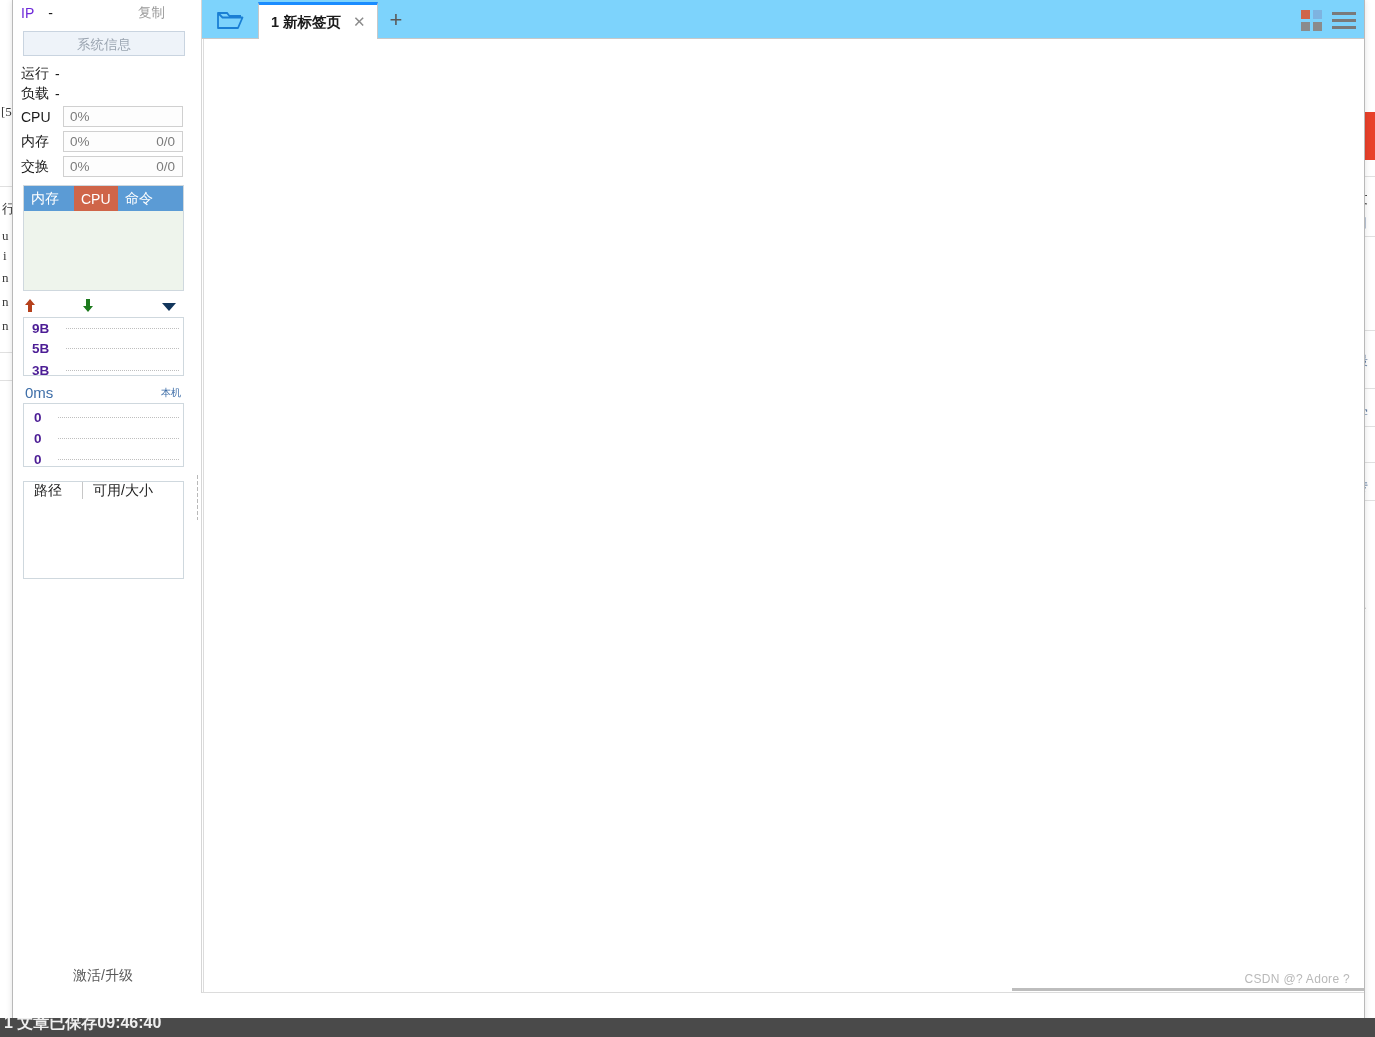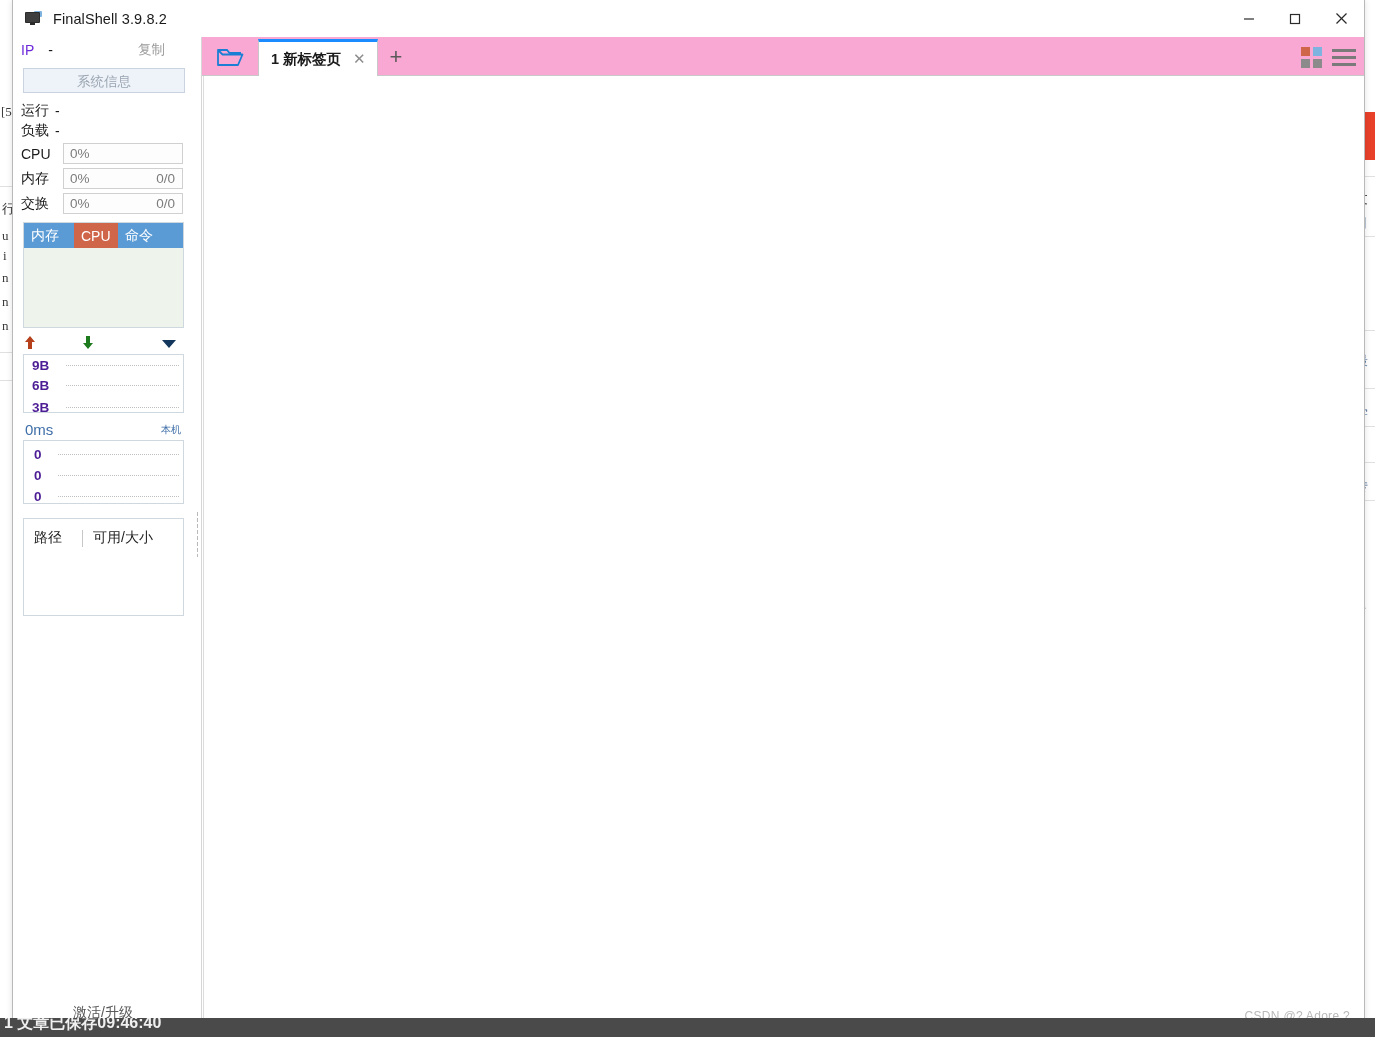--- a/index.html
+++ b/index.html
@@ -87,38 +87,38 @@
   .ylab{position:absolute;left:8px;font-size:13.5px;color:#4c1d95;font-weight:bold;}
 
   
   .lat-head{display:flex;align-items:center;margin:8px 12px 0 12px;}
   .lat-head .l{font-size:15px;color:#3e6ea8;}
   .lat-head .r{margin-left:auto;font-size:10px;color:#3e6ea8;}
   .latwrap{margin:2px 9px 0 10px;border:1px solid #cfd8de;background:#fff;position:relative;height:62px;}
 
   
   .disk{margin:14px 9px 0 10px;border:1px solid #cfd8de;background:#fff;height:98px;box-sizing:border-box;}
-  .disk-head{display:flex;height:28px;align-items:flex-end;}
+  .disk-head{display:flex;height:28px;align-items:flex-start;}
   .disk-head .c{font-size:14px;color:#1b1b1b;}
   .disk-head .c1{padding-left:10px;width:48px;flex:0 0 48px;}
   .disk-head .divider{width:1px;height:17px;background:#c7c7c7;margin:0 10px 0 0;}
   .disk-head .c2{}
 
   .activate{position:absolute;left:0;right:0;bottom:8px;text-align:center;font-size:14px;color:#5a5a5a;cursor:default;}
 
   
   .splitter{width:8px;flex:0 0 8px;background:#ffffff;position:relative;}
   .splitter .grip{position:absolute;left:3px;top:50%;transform:translateY(-50%);
     width:3px;height:46px;
     background-image:radial-gradient(#b9b9b9 1px, transparent 1px);
     background-size:3px 6px;}
 
   
   .main{flex:1;display:flex;flex-direction:column;background:#ffffff;border-left:1px solid #d6d6d6;}
-  .tabbar{height:38px;background:#f9a8d4;display:flex;align-items:flex-end;position:relative;border-bottom:1px solid #c8c8c8;}
+  .tabbar{height:38px;background:#7dd3fc;display:flex;align-items:flex-end;position:relative;border-bottom:1px solid #c8c8c8;}
   .folder-btn{width:56px;height:37px;display:flex;align-items:center;justify-content:center;cursor:default;}
   .tab{
     height:37px;min-width:120px;background:#ffffff;border:1px solid #c8c8c8;border-bottom:none;
     border-top:3px solid #1a8cff;display:flex;align-items:center;padding:0 8px 0 12px;box-sizing:border-box;
     position:relative;top:1px;cursor:default;
   }
   .tab .t-label{font-size:14.5px;color:#1b1b1b;font-weight:bold;}
   .tab .t-close{margin-left:12px;font-size:15px;color:#8b8b8b;cursor:default;}
   .addtab{width:36px;height:37px;display:flex;align-items:center;justify-content:center;
     font-size:22px;color:#5a5a5a;cursor:default;}
@@ -184,46 +184,20 @@
   <div class="bg-sep" style="top:236px;"></div>
   <div class="bg-sep" style="top:330px;"></div>
   <div class="bg-sep" style="top:388px;"></div>
   <div class="bg-sep" style="top:426px;"></div>
   <div class="bg-sep" style="top:462px;"></div>
   <div class="bg-sep" style="top:500px;"></div>
 </div>
 
 <div class="app">
 
-  <div class="titlebar">
-    <div class="tb-icon">
-      <div class="mon2"></div>
-        <div class="mon"></div>
-        <div class="stand"></div>
-    </div>
-    <div class="tb-title">FinalShell 3.9.8.2</div>
-    <div class="winctrls">
-      <div class="wbtn">
-        <svg width="12" height="12" viewBox="0 0 12 12">
-            <line x1="1" y1="6" x2="11" y2="6" stroke="#2b2b2b" stroke-width="1.2"></line>
-          </svg>
-      </div>
-      <div class="wbtn">
-        <svg width="12" height="12" viewBox="0 0 12 12">
-            <rect x="1.5" y="1.5" width="9" height="9" fill="none" stroke="#2b2b2b" stroke-width="1.2"></rect>
-          </svg>
-      </div>
-      <div class="wbtn close">
-        <svg width="13" height="13" viewBox="0 0 13 13">
-            <line x1="1.5" y1="1.5" x2="11.5" y2="11.5" stroke="#2b2b2b" stroke-width="1.2"></line>
-            <line x1="11.5" y1="1.5" x2="1.5" y2="11.5" stroke="#2b2b2b" stroke-width="1.2"></line>
-          </svg>
-      </div>
-    </div>
-  </div>
 
   <div class="body-row">
 
     <div class="sidebar">
 
 
       <div class="row-ip">
         <span class="k">IP</span>
         <span class="v">-</span>
         <span class="copy">复制</span>
@@ -285,21 +259,21 @@
         <span style="margin-left:auto;margin-right:6px;">
           <svg width="16" height="10" viewBox="0 0 16 10">
               <path d="M1 1 L15 1 L8 9 Z" fill="#12365c"></path>
             </svg>
         </span>
       </div>
 
       <div class="netwrap">
         <div class="ylab" style="top:3px;">9B</div>
         <div class="gridrow" style="top:10px;"></div>
-        <div class="ylab" style="top:23px;">6B</div>
+        <div class="ylab" style="top:23px;">5B</div>
         <div class="gridrow" style="top:30px;"></div>
         <div class="ylab" style="top:45px;">3B</div>
         <div class="gridrow" style="top:52px;"></div>
       </div>
 
       <div class="lat-head">
         <span class="l">0ms</span>
         <span class="r">本机</span>
       </div>
       <div class="latwrap">

